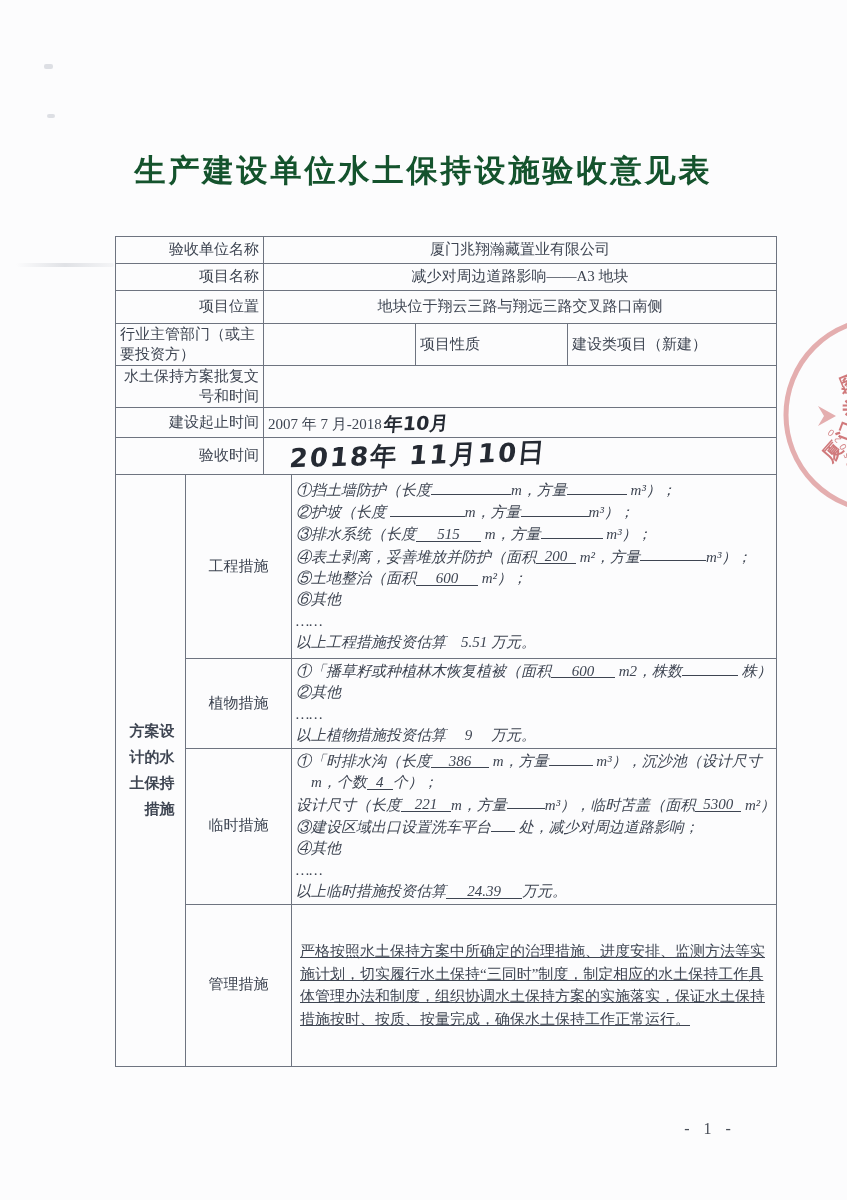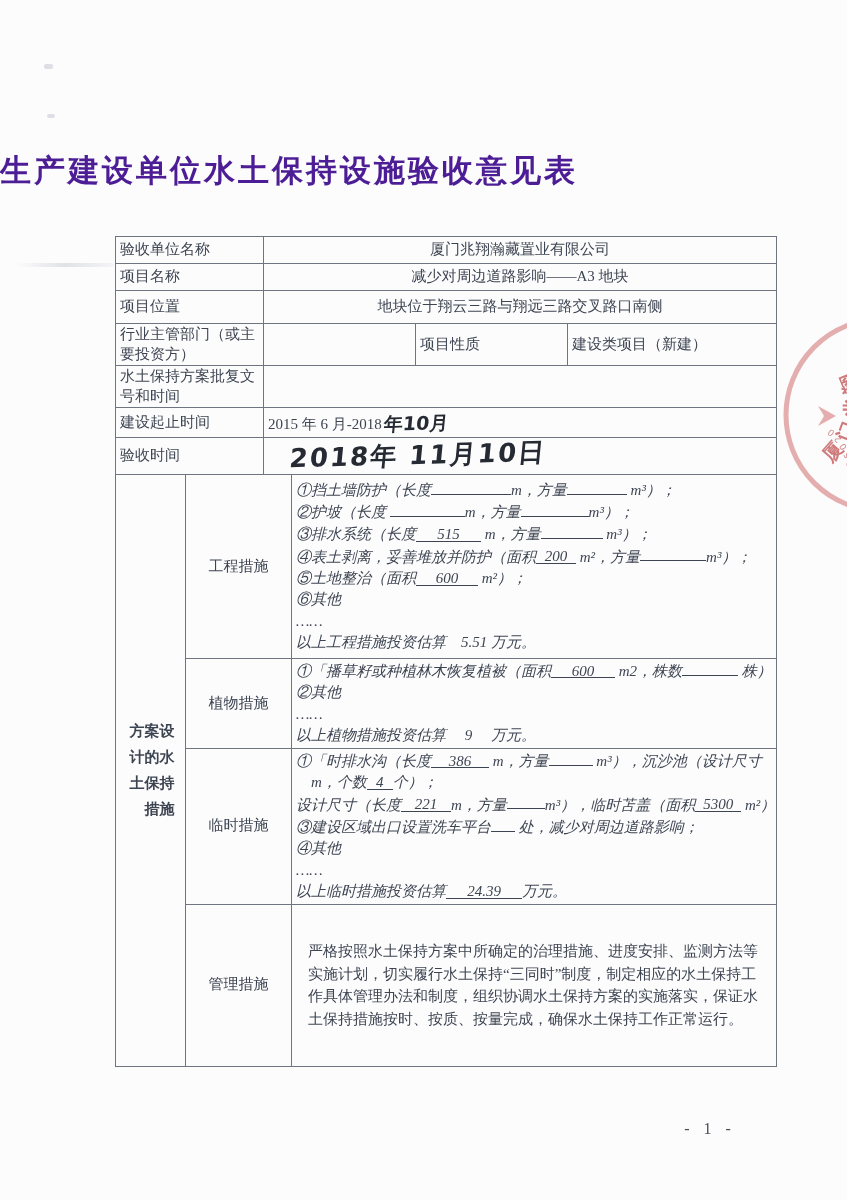--- a/index.html
+++ b/index.html
@@ -8,50 +8,50 @@
     background:#fcfcfd;overflow:hidden;
     font-family:"Liberation Serif","DejaVu Serif",serif;
     color:#3e4552;
   }
   
   .artifact{position:absolute;background:#b7bcc6;border-radius:2px;opacity:.45;}
   .smudge{position:absolute;height:4px;background:linear-gradient(90deg,rgba(150,156,168,0),rgba(150,156,168,.55),rgba(150,156,168,.15));opacity:.5;border-radius:2px;}
 
   .doc-title{
     position:absolute;top:150px;left:0;width:100%;margin:0;
-    font-size:31px;font-weight:bold;letter-spacing:3px;
-    font-family:"Liberation Sans","DejaVu Sans",sans-serif;color:#4c1d95;
+    text-align:center;font-size:31px;font-weight:bold;letter-spacing:3px;
+    font-family:"Liberation Sans","DejaVu Sans",sans-serif;color:#14532d;
   }
 
   table.form{
     position:absolute;left:115px;top:236px;width:661px;
     border-collapse:collapse;table-layout:fixed;
   }
   table.form td{
     border:1px solid #6e7480;padding:1px 4px;
     font-size:15px;line-height:1.3;vertical-align:middle;
     overflow:hidden;
   }
-  td.lbl{text-align:left;}
+  td.lbl{text-align:right;}
   td.lbl-left{text-align:left;padding-left:8px;}
   td.val{text-align:center;}
   td.val-left{text-align:left;padding-left:12px;}
   td.sub-lbl{text-align:center;}
   td.group-lbl{text-align:right;vertical-align:middle;padding:0;font-weight:bold;}
   .group-inner{width:3.2em;margin:0 auto;line-height:1.75;}
 
   td.measure{vertical-align:top;padding:5px 8px 2px 10px;font-size:14.5px;font-style:italic;}
   .mline{white-space:nowrap;line-height:21.5px;}
   .blank{
     display:inline-block;border-bottom:1px solid #3e4552;
     text-align:center;height:1.05em;line-height:1.1;
     vertical-align:baseline;box-sizing:border-box;
   }
   td.paragraph-cell{vertical-align:top;padding:30px 10px 0 14px;font-size:14.8px;}
-  .paragraph{line-height:22.5px;text-align:left;margin:12px;}
+  .paragraph{line-height:22.5px;text-align:left;margin:4px;text-decoration:underline;}
 
   .hand{
     font-family:"DejaVu Sans",sans-serif;color:#252a33;
     display:inline-block;transform:skewX(-7deg) rotate(-1.5deg);
   }
   .hand-period{font-size:19px;font-weight:bold;margin-left:2px;position:relative;top:1px;}
   .hand-date{font-size:26px;font-weight:bold;letter-spacing:2px;margin-left:22px;}
 
   .seal{position:absolute;left:760px;top:298px;width:240px;height:240px;pointer-events:none;}
 
@@ -105,21 +105,21 @@
     </tr>
 
     <tr style="height:39px">
       <td class="lbl" colspan="2">水土保持方案批复文号和时间</td>
       <td class="val" colspan="4"></td>
     </tr>
 
     <tr style="height:30px">
       <td class="lbl" colspan="2">建设起止时间</td>
       <td class="val-left" colspan="4">
-        <span>2015 年 6 月-2018</span><span class="hand hand-period">年10月</span>
+        <span>2007 年 7 月-2018</span><span class="hand hand-period">年10月</span>
       </td>
     </tr>
 
     <tr style="height:32px">
       <td class="lbl" colspan="2">验收时间</td>
       <td class="val-left" colspan="4">
         <span class="hand hand-date">2018年 11月10日</span>
       </td>
     </tr>
 

